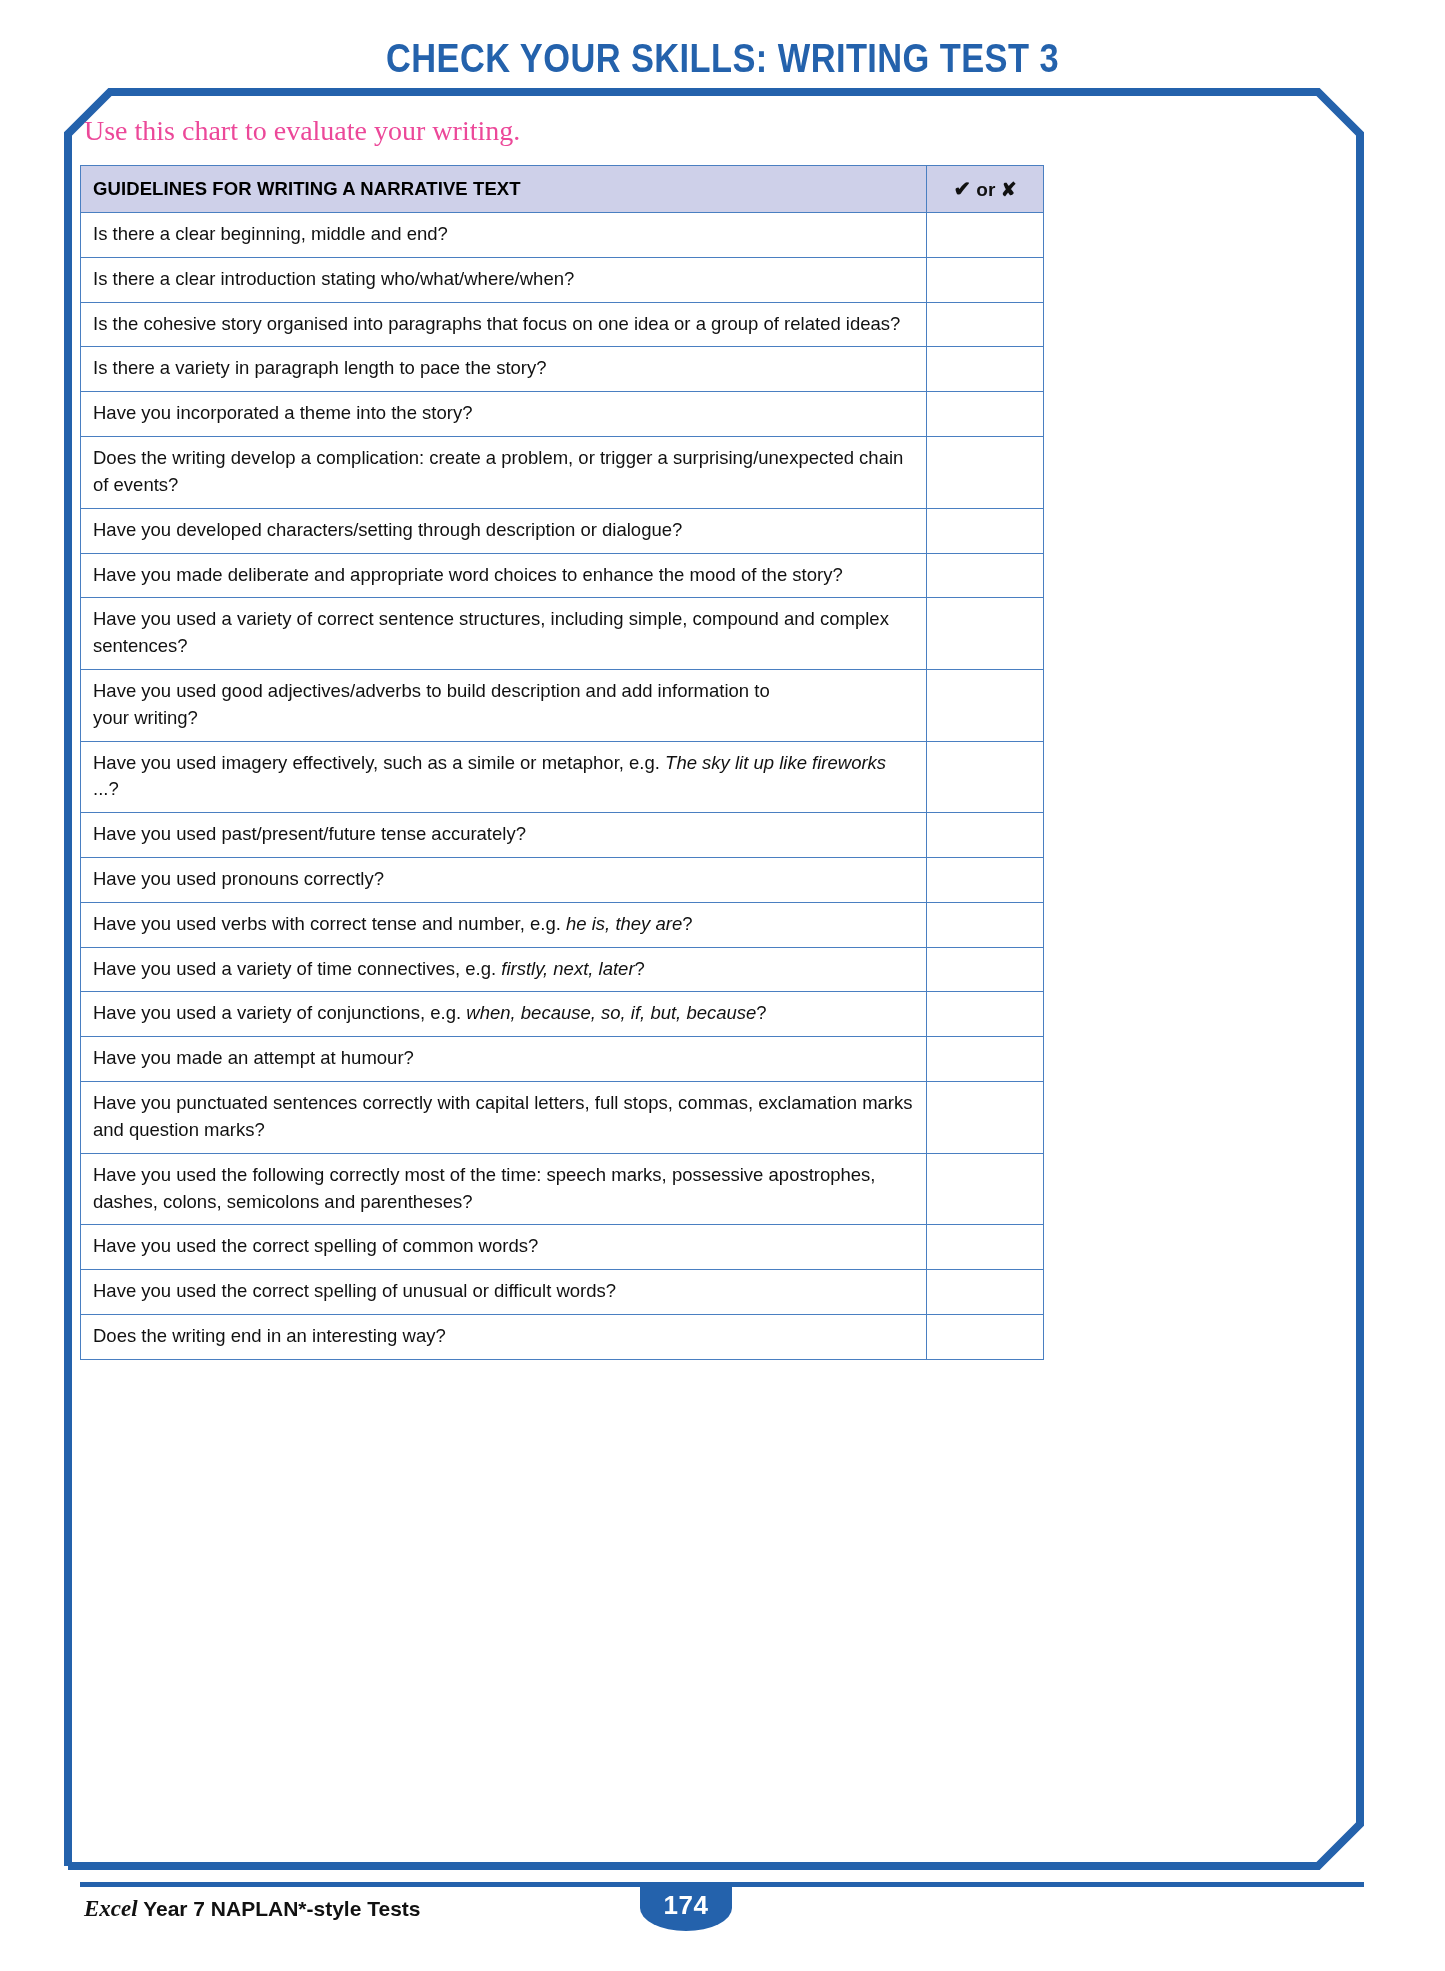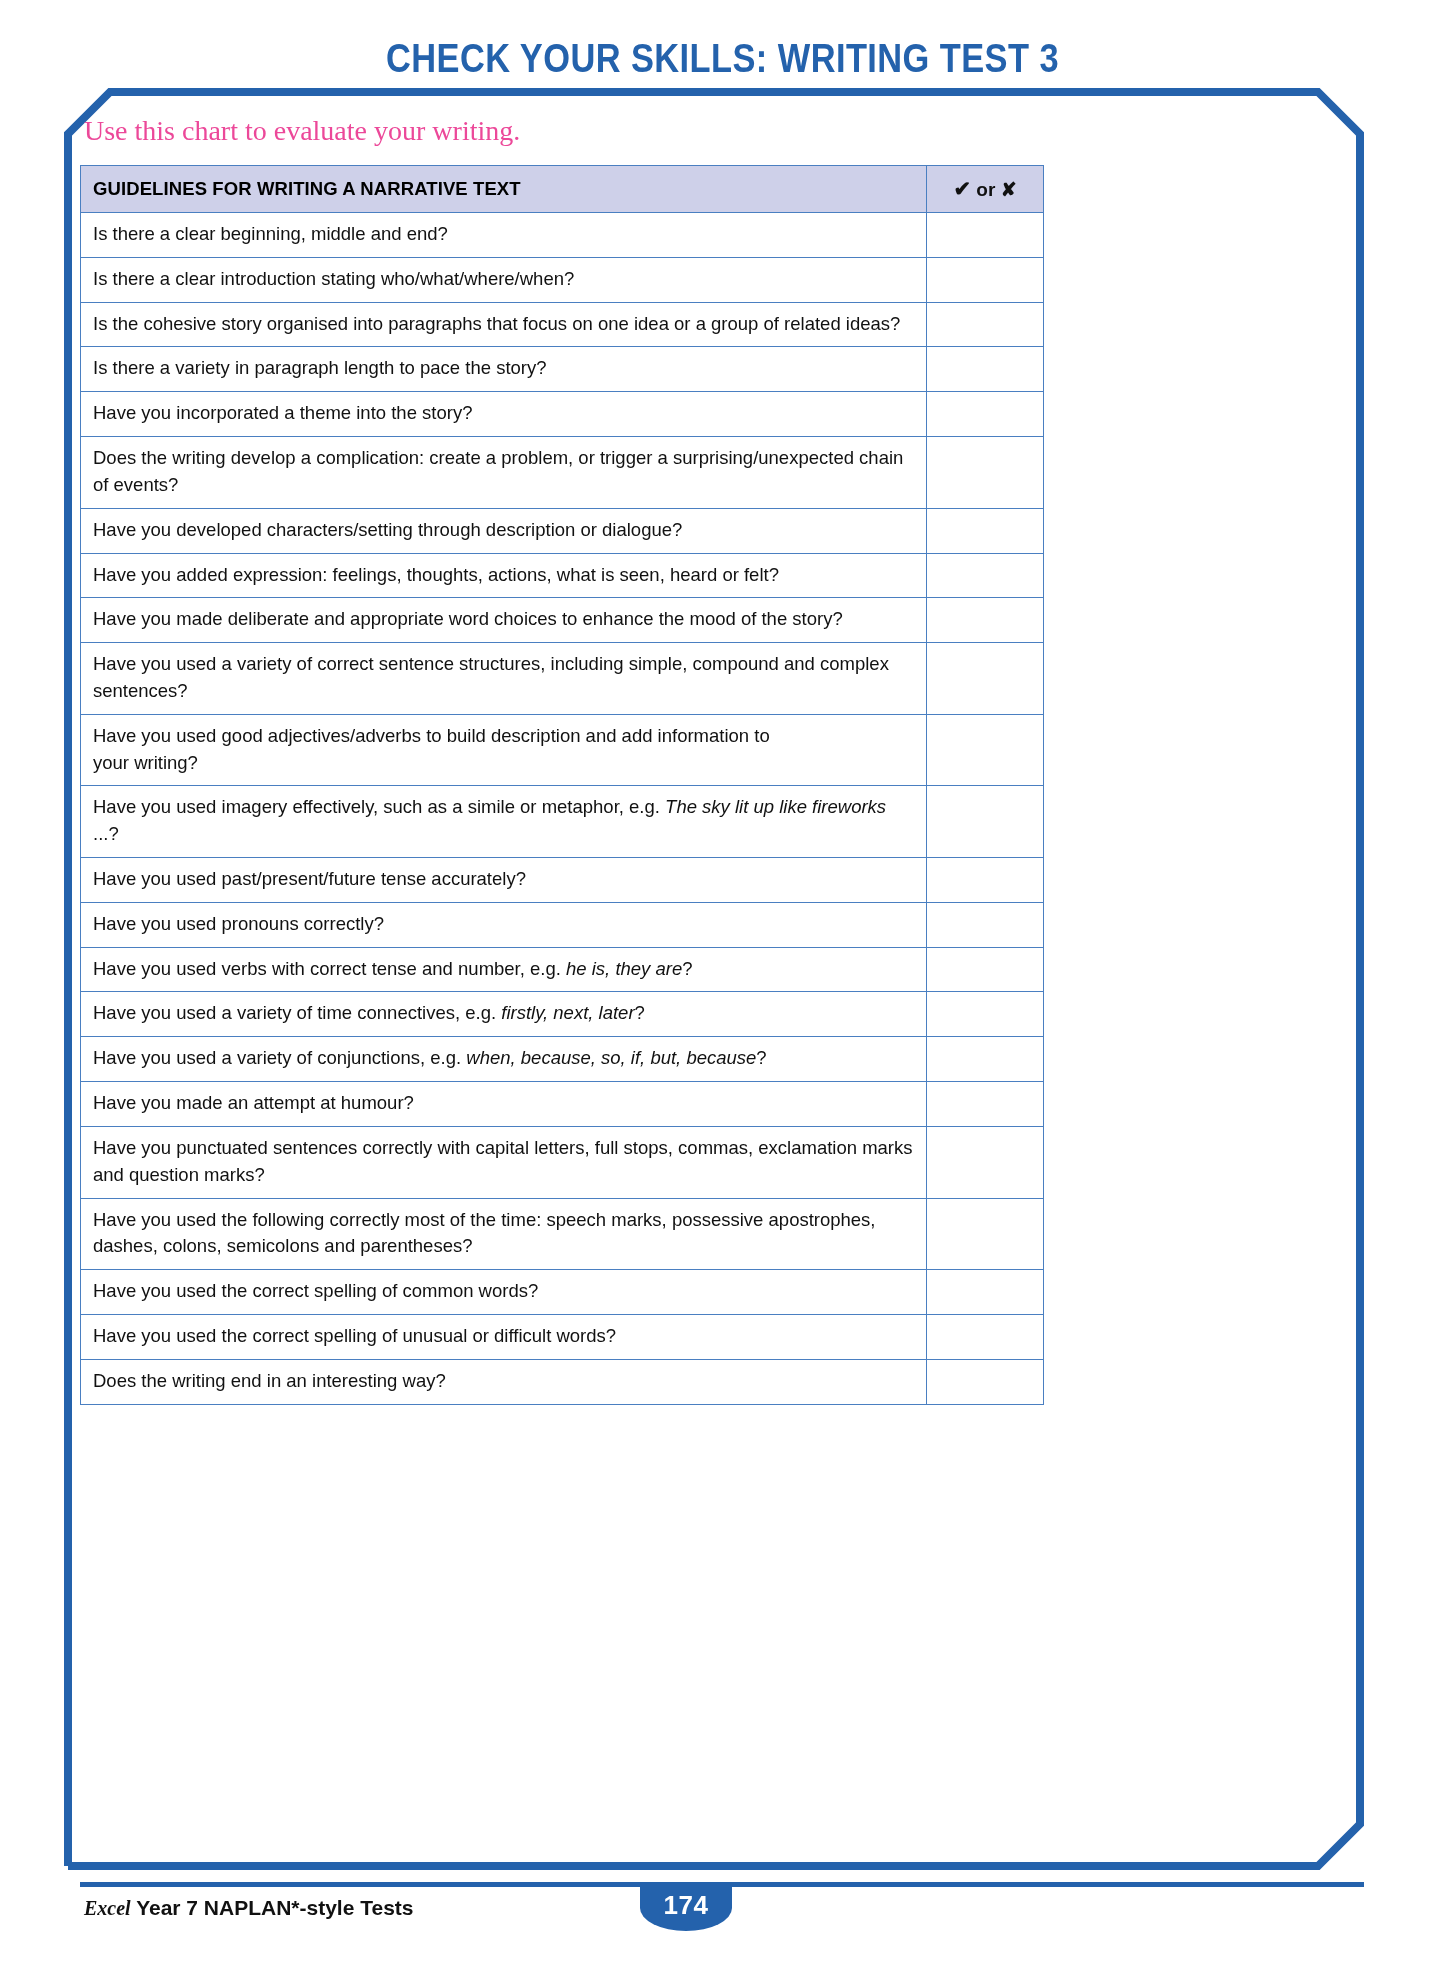--- a/index.html
+++ b/index.html
@@ -130,21 +130,21 @@
     top: 1896px;
     font-size: 21px;
     font-weight: bold;
     color: #111;
     white-space: nowrap;
   }
   .footer-text .excel {
     font-family: "Liberation Serif", serif;
     font-style: italic;
     font-weight: bold;
-    font-size: 20px;
+    font-size: 23px;
     margin-top: 48px;
   }
   .page-badge {
     position: absolute;
     left: 640px;
     top: 1885px;
     width: 92px;
     height: 46px;
     background: #2462ac;
     border-radius: 0 0 92px 92px / 0 0 46px 46px;
@@ -203,24 +203,20 @@
       </tr>
       <tr>
         <td class="q">Does the writing develop a complication: create a problem, or trigger a surprising/unexpected chain of events?</td>
         <td class="mark"></td>
       </tr>
       <tr>
         <td class="q">Have you developed characters/setting through description or dialogue?</td>
         <td class="mark"></td>
       </tr>
       <tr>
-        <td class="q">Have you added expression: feelings, thoughts, actions, what is seen, heard or felt?</td>
-        <td class="mark"></td>
-      </tr>
-      <tr>
         <td class="q">Have you made deliberate and appropriate word choices to enhance the mood of the story?</td>
         <td class="mark"></td>
       </tr>
       <tr>
         <td class="q">Have you used a variety of correct sentence structures, including simple, compound and complex sentences?</td>
         <td class="mark"></td>
       </tr>
       <tr>
         <td class="q">Have you used good adjectives/adverbs to build description and add information to<br>your writing?</td>
         <td class="mark"></td>

